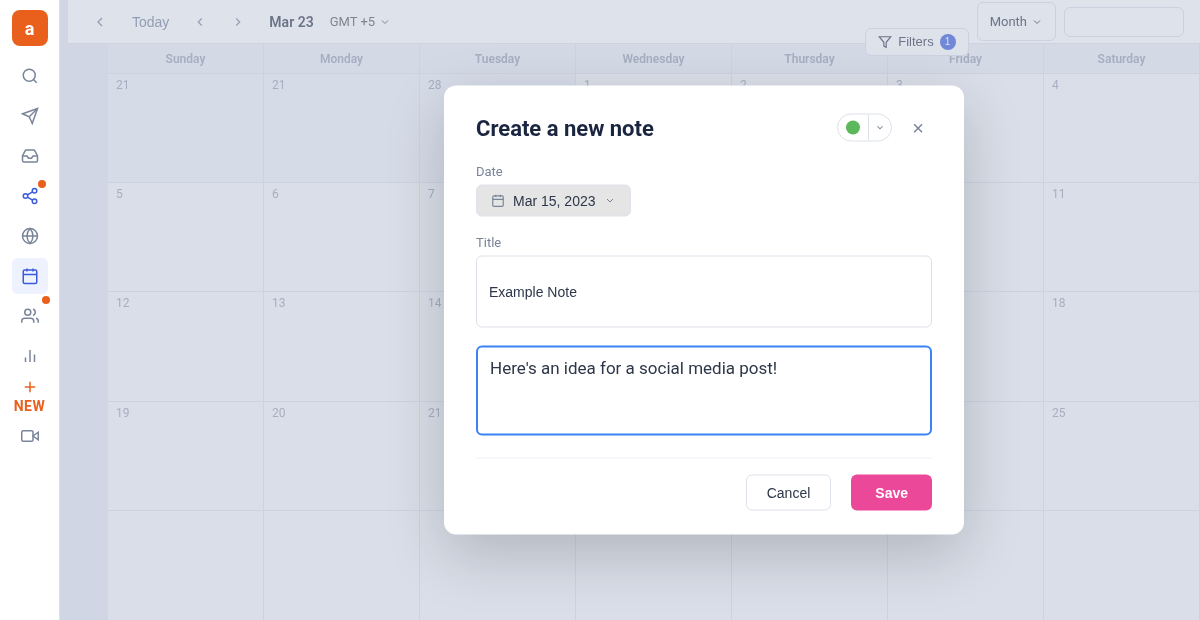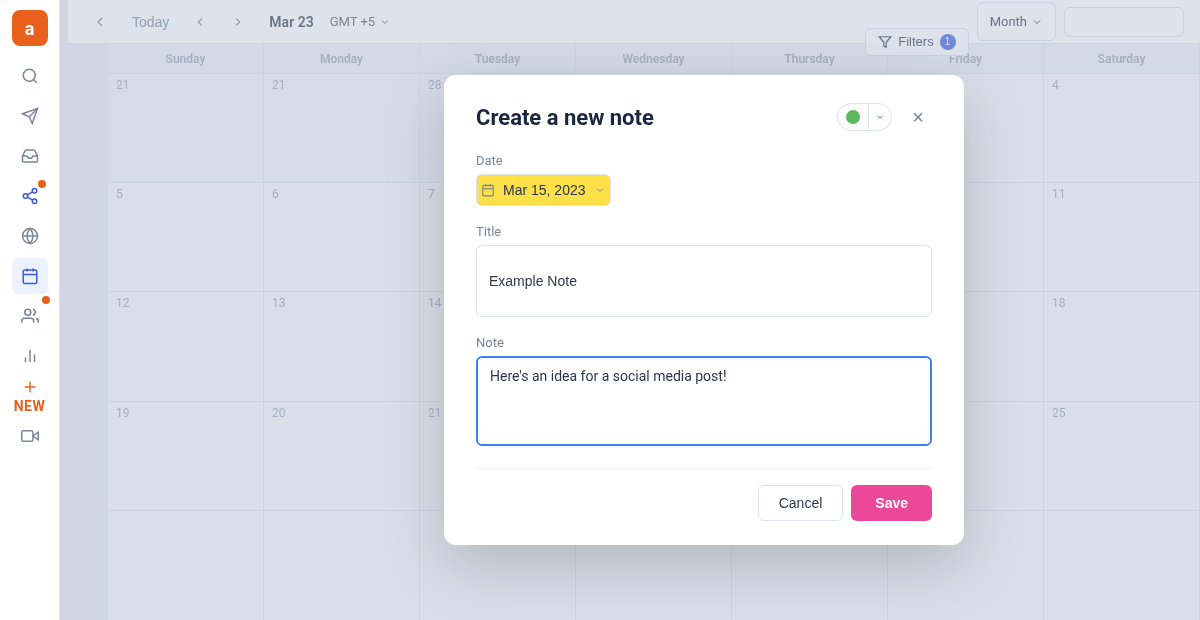--- a/index.html
+++ b/index.html
@@ -206,51 +206,51 @@
       border-radius: 4px;
     }
 
     .form-group { margin-bottom: 18px; }
     .form-label {
       font-size: 13px; color: #7a8499;
       margin-bottom: 6px; display: block;
     }
     .date-picker-btn {
       display: flex; align-items: center; gap: 8px;
-      padding: 7px 4px;
-      border: 1px solid #dde1ea;
-      border-radius: 6px;
-      background: #fde047; cursor: pointer;
+      padding: 7px 14px;
+      border: 1px solid #dde1ea;
+      border-radius: 6px;
+      background: #e5e5e5; cursor: pointer;
       font-size: 14px; color: #2d3748;
       width: fit-content;
     }
     .date-picker-btn svg { color: #7a8499; }
     .title-input {
       width: 100%;
       padding: 27px 12px;
       border: 1px solid #dde1ea;
       border-radius: 6px;
       font-size: 14px; color: #2d3748;
       outline: none;
     }
     .note-textarea {
       width: 100%;
       padding: 10px 12px;
       border: 2px solid #3b82f6;
       border-radius: 6px;
-      font-size: 14px; color: #2d3748;
+      font-size: 17px; color: #2d3748;
       resize: none;
       height: 90px;
       outline: none;
       font-family: inherit;
     }
 
     .modal-footer {
       display: flex; justify-content: flex-end;
-      gap: 8px; padding-top: 16px;
+      gap: 20px; padding-top: 16px;
       border-top: 1px solid #eef0f5;
       margin-top: 4px;
     }
     .cancel-btn {
       padding: 9px 20px;
       background: white; border: 1px solid #dde1ea;
       border-radius: 6px; cursor: pointer;
       font-size: 14px; color: #2d3748; font-weight: 500;
     }
     .save-btn {
@@ -474,21 +474,20 @@
         </svg>
     </button>
   </div>
 
   <div class="form-group">
     <label class="form-label">Title</label>
     <input class="title-input" type="text" value="Example Note" style="">
   </div>
 
   <div class="form-group">
-    <label class="form-label">Note</label>
     <textarea class="note-textarea" style="">Here's an idea for a social media post!</textarea>
   </div>
 
   <div class="modal-footer">
     <button class="cancel-btn">Cancel</button>
     <button class="save-btn">Save</button>
   </div>
 </div>
 
 </body></html>

